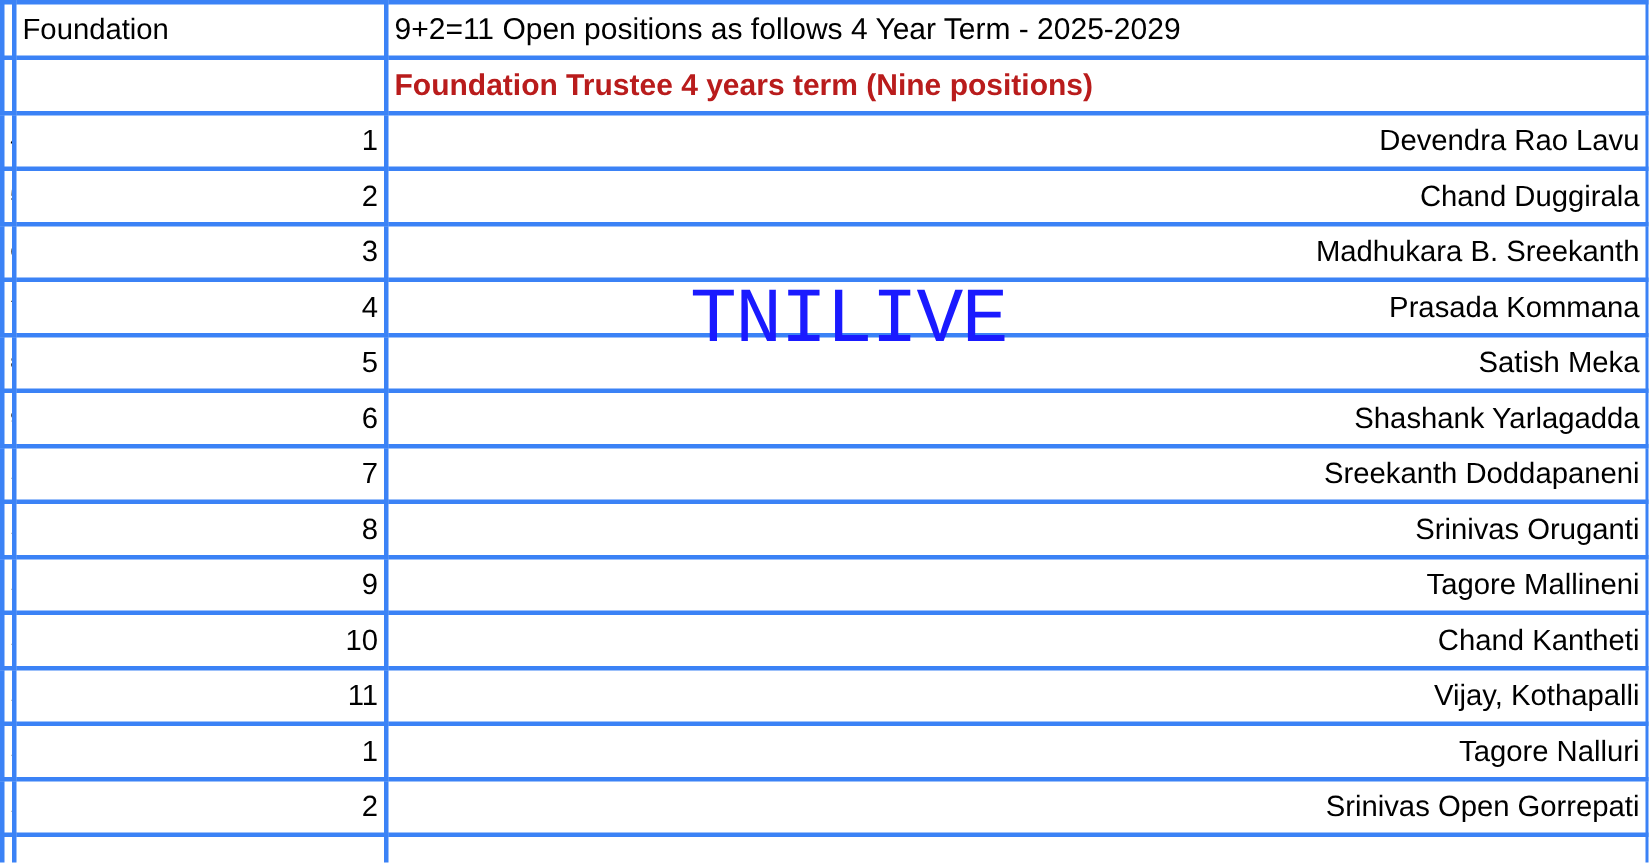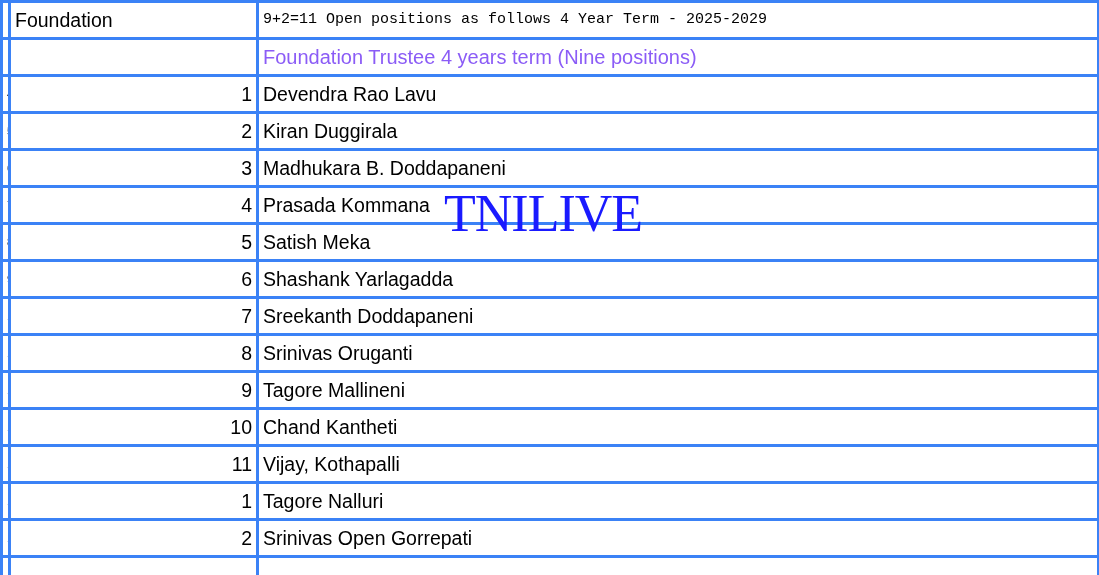--- a/index.html
+++ b/index.html
@@ -44,42 +44,42 @@
     font-size: 11px;
     color: #000000;
     text-align: left;
     overflow: hidden;
   }
   td.num {
     text-align: right;
     padding-right: 6px;
   }
   td.name {
-    text-align: left;
+    text-align: right;
     padding-left: 6px;
   }
   td.title {
     text-align: left;
     padding-left: 8px;
-    font-size: 15px;
-    font-family: Liberation Mono, monospace;
+    font-size: 20px;
   }
   td.section {
-    color: #8b5cf6;
+    color: #b91c1c;
     padding-left: 4px;
     font-size: 20px;
+    font-weight: bold;
   }
   td.label {
     padding-left: 4px;
   }
   .watermark {
     position: absolute;
-    left: 444px;
+    left: 460px;
     top: 188px;
-    font-family: Liberation Serif, serif;
+    font-family: Liberation Mono, monospace;
     font-size: 52px;
     letter-spacing: -1px;
     color: #1a1aff;
     font-weight: 400;
     pointer-events: none;
     line-height: 1;
   }
 </style>
 </head>
 <body>
@@ -105,26 +105,26 @@
       </tr>
 
       <tr>
         <td class="rowhdr">4</td>
         <td class="num">1</td>
         <td class="name">Devendra Rao Lavu</td>
       </tr>
       <tr>
         <td class="rowhdr">5</td>
         <td class="num">2</td>
-        <td class="name">Kiran Duggirala</td>
+        <td class="name">Chand Duggirala</td>
       </tr>
       <tr>
         <td class="rowhdr">6</td>
         <td class="num">3</td>
-        <td class="name">Madhukara B. Doddapaneni</td>
+        <td class="name">Madhukara B. Sreekanth</td>
       </tr>
       <tr>
         <td class="rowhdr">7</td>
         <td class="num">4</td>
         <td class="name">Prasada Kommana</td>
       </tr>
       <tr>
         <td class="rowhdr">8</td>
         <td class="num">5</td>
         <td class="name">Satish Meka</td>

